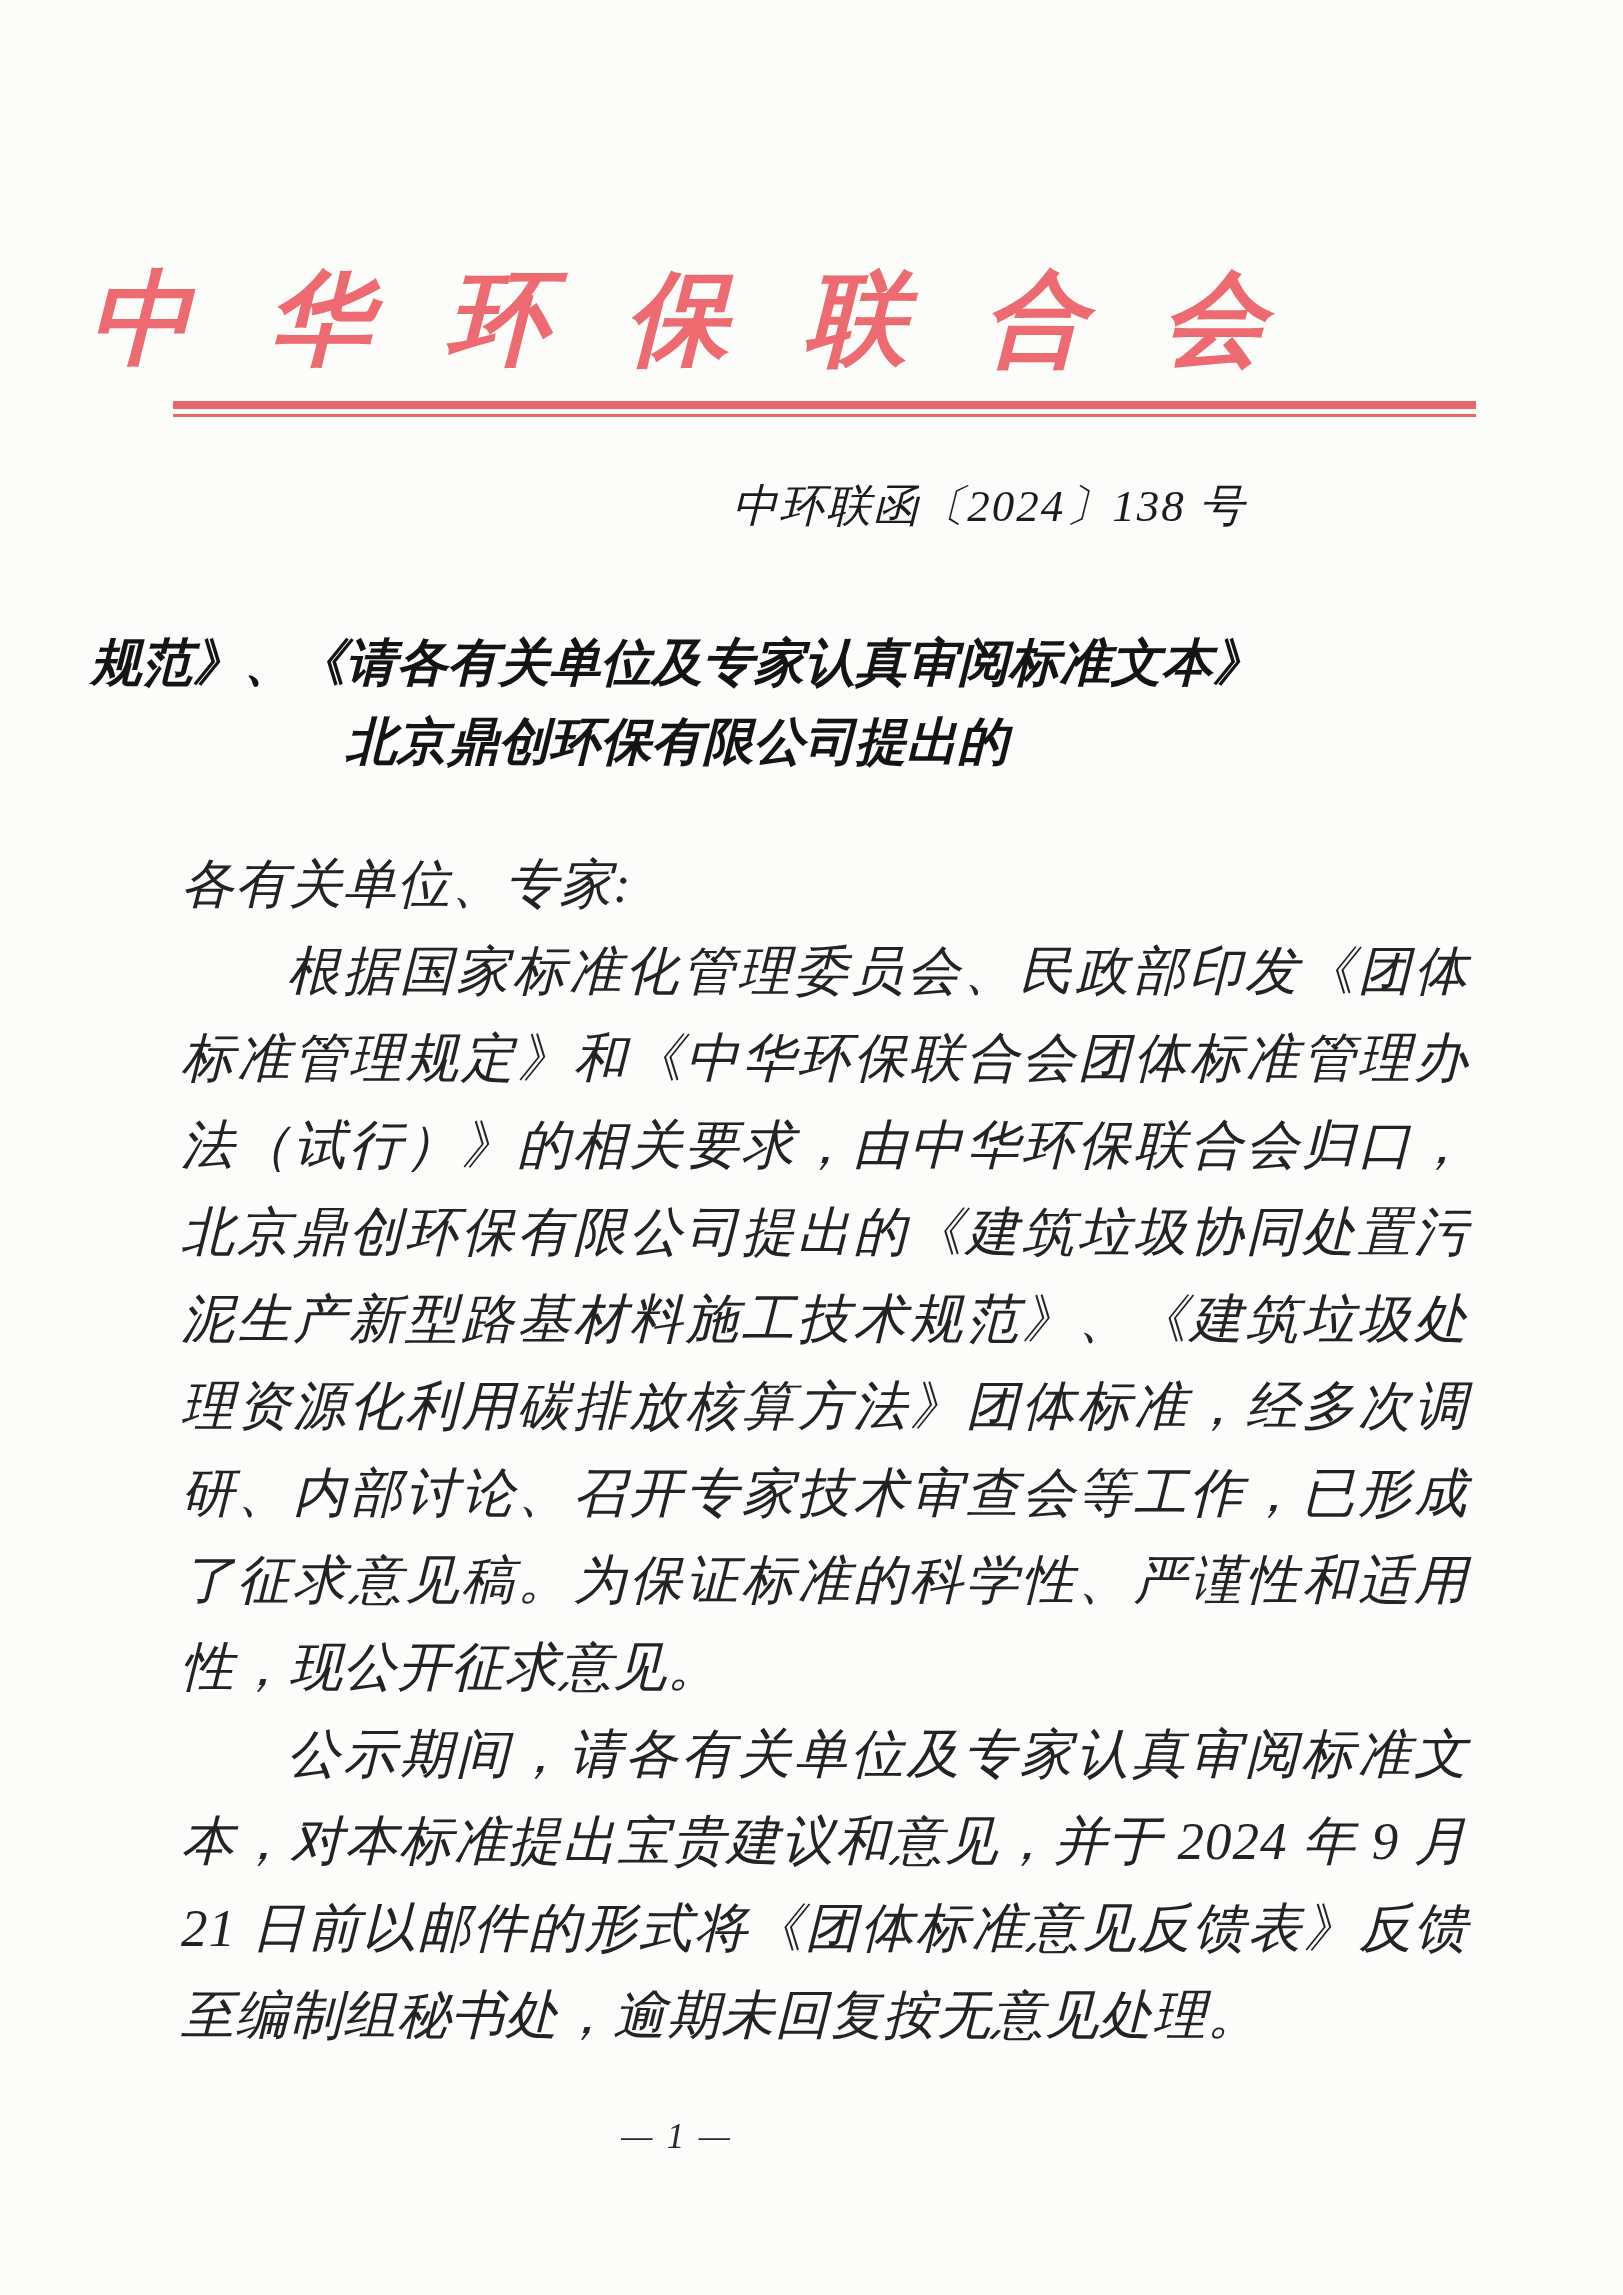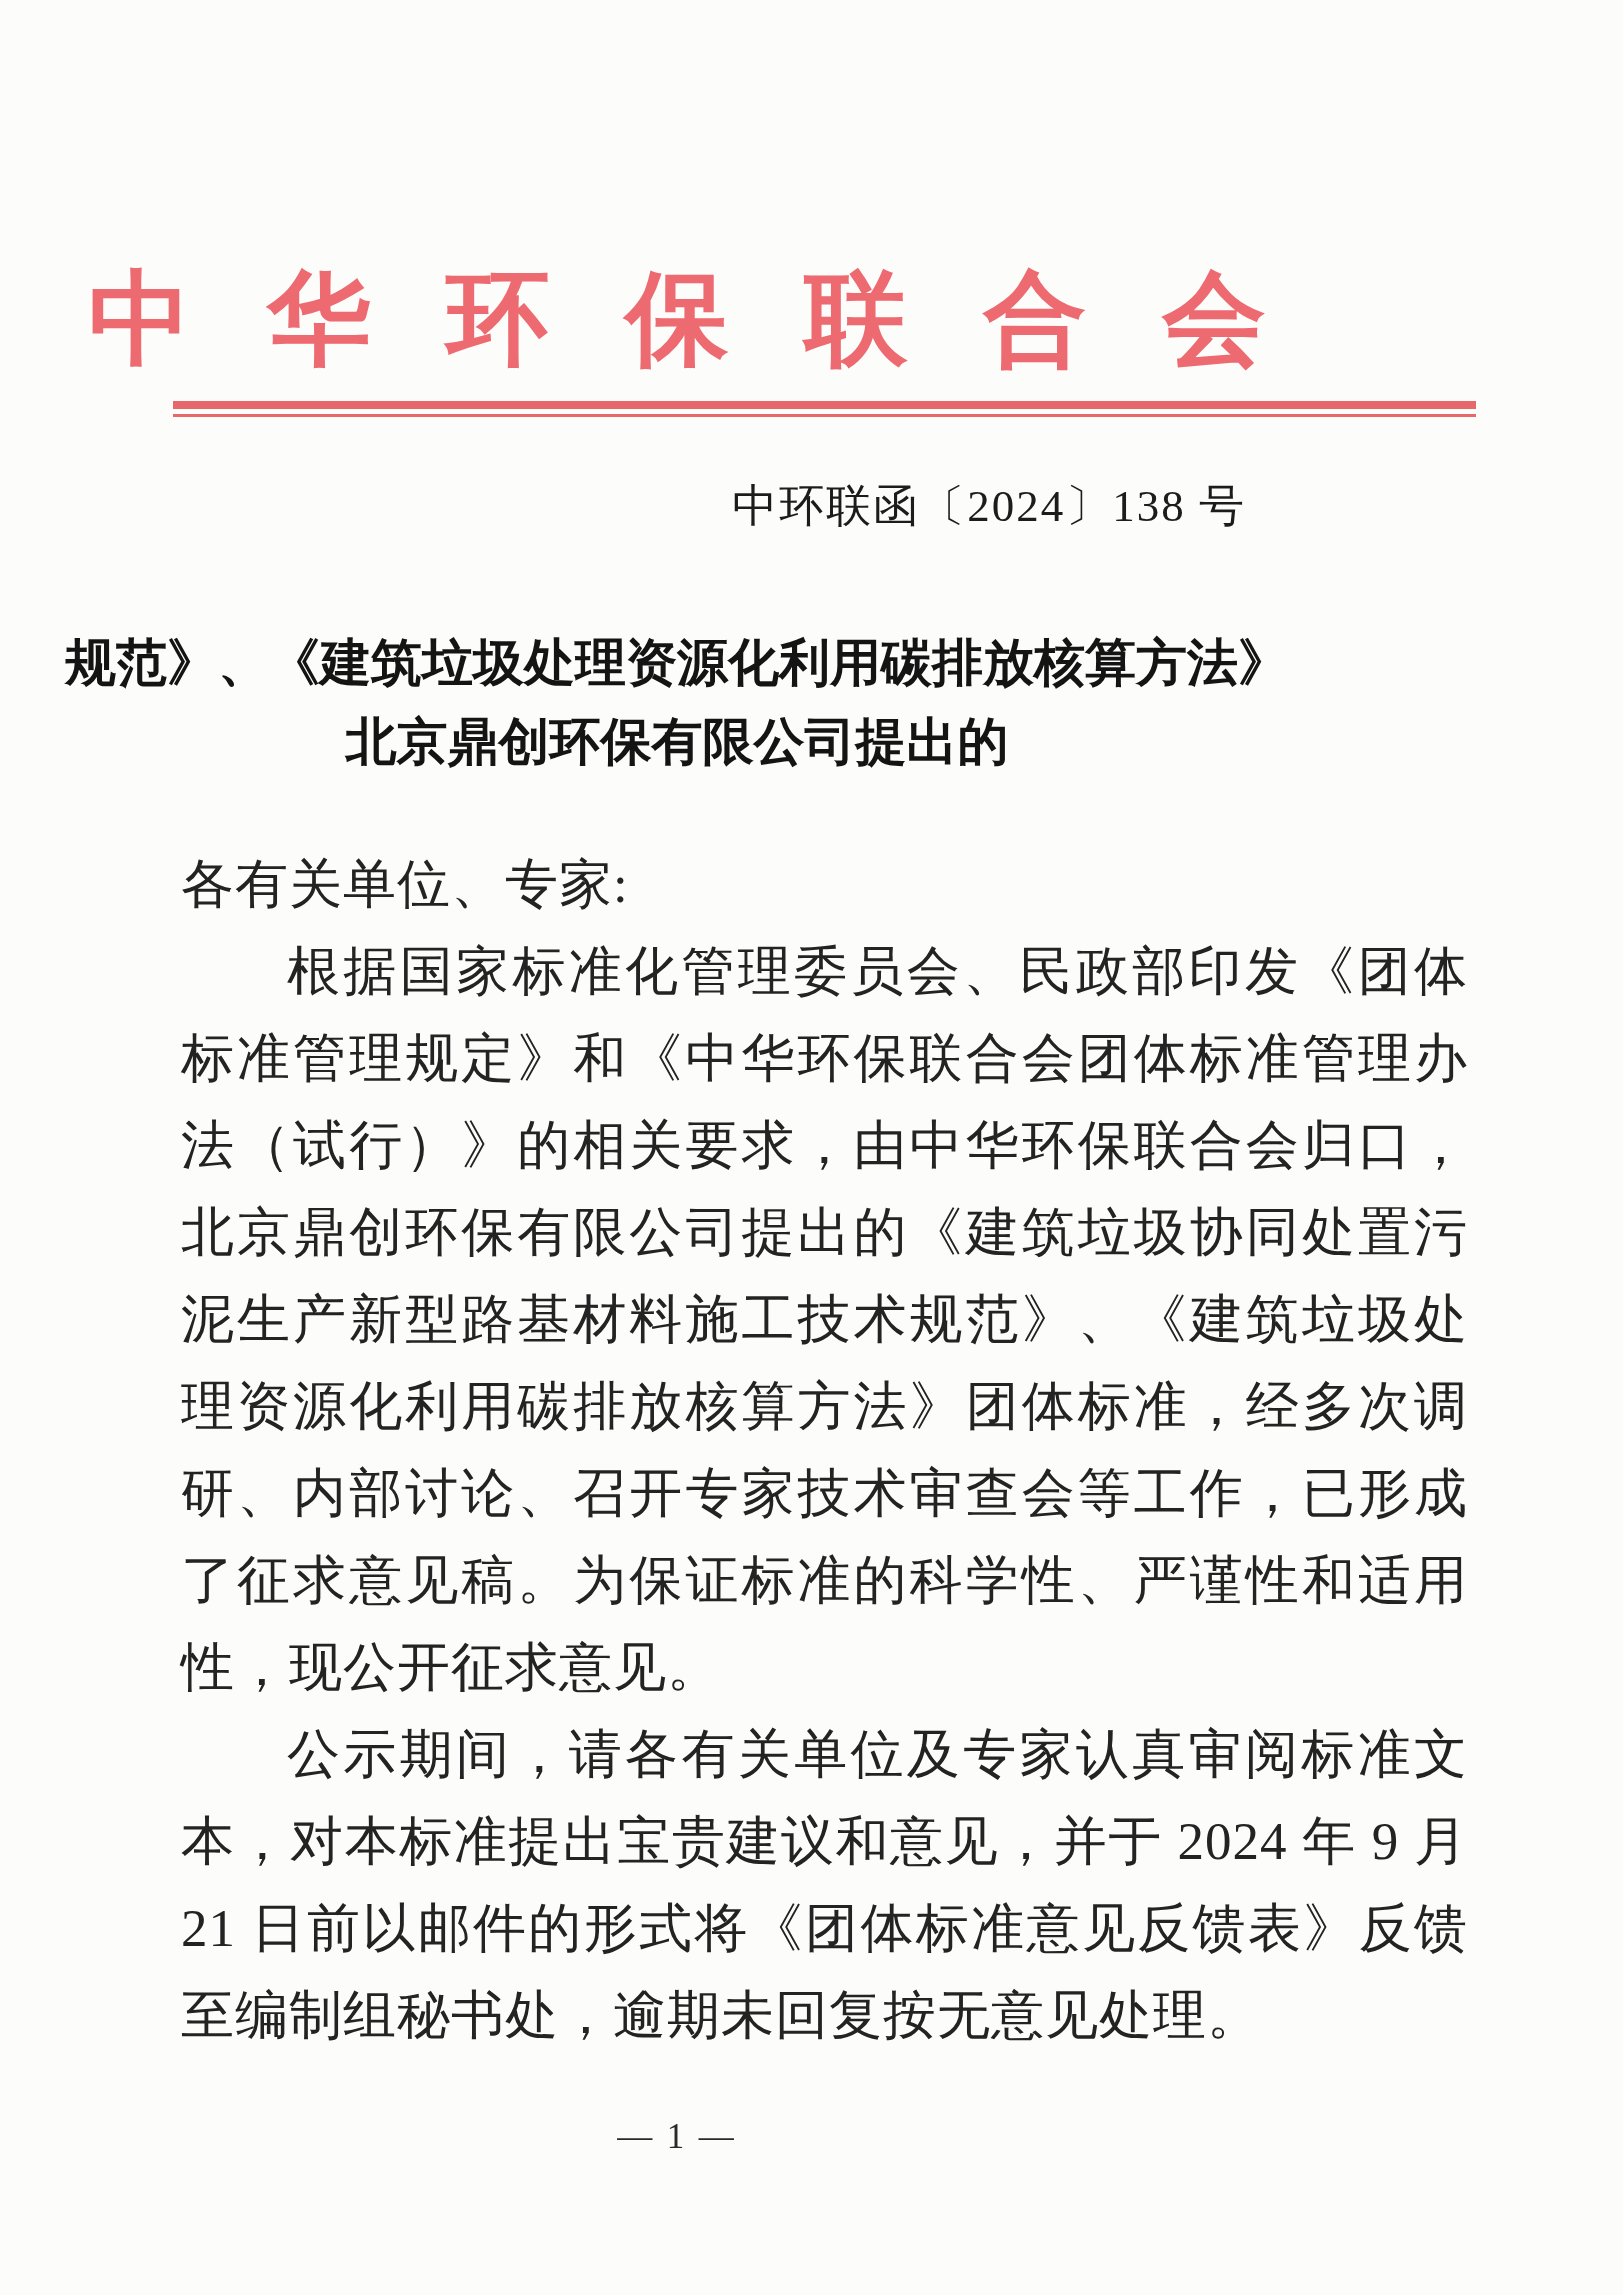--- a/index.html
+++ b/index.html
@@ -11,20 +11,21 @@
     height: 2295px;
     background: #fcfcfb;
     font-family: "Liberation Serif", serif;
     color: #1f1f1f;
     overflow: hidden;
   }
   .page {
     position: relative;
     width: 1354px;
     height: 2295px;
+    font-style: italic;
   }
   
   .org-header {
     padding-top: 268px;
     text-align: center;
     font-size: 103px;
     font-weight: bold;
     color: #ed6a70;
     letter-spacing: 76px;
     padding-left: 76px; 
@@ -107,21 +108,21 @@
 
   <div class="rule-wrap">
     <div class="rule-thick"></div>
     <div class="rule-gap"></div>
     <div class="rule-thin"></div>
   </div>
 
   <div class="doc-number">中环联函〔2024〕138 号</div>
 
   <div class="doc-title">
-    <div>规范》、《建筑垃圾处理资源化利用碳排放核算方法》</div>
+    <div>规范》、《请各有关单位及专家认真审阅标准文本》</div>
     <div>北京鼎创环保有限公司提出的</div>
   </div>
 
   <div class="body-block">
     <p class="salutation">各有关单位、专家:</p>
     <p class="para">根据国家标准化管理委员会、民政部印发《团体标准管理规定》和《中华环保联合会团体标准管理办法（试行）》的相关要求，由中华环保联合会归口，北京鼎创环保有限公司提出的《建筑垃圾协同处置污泥生产新型路基材料施工技术规范》、《建筑垃圾处理资源化利用碳排放核算方法》团体标准，经多次调研、内部讨论、召开专家技术审查会等工作，已形成了征求意见稿。为保证标准的科学性、严谨性和适用性，现公开征求意见。</p>
     <p class="para">公示期间，请各有关单位及专家认真审阅标准文本，对本标准提出宝贵建议和意见，并于 2024 年 9 月 21 日前以邮件的形式将《团体标准意见反馈表》反馈至编制组秘书处，逾期未回复按无意见处理。</p>
   </div>
 
   <div class="page-footer">— 1 —</div>

